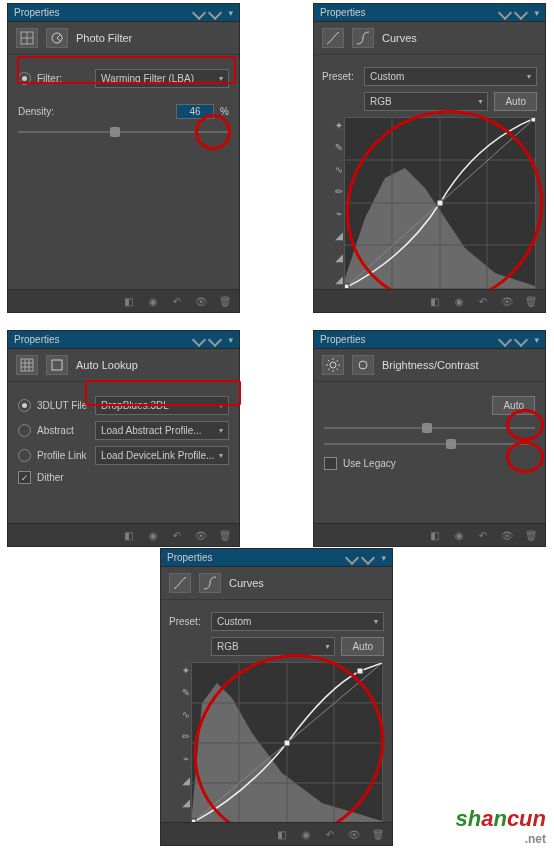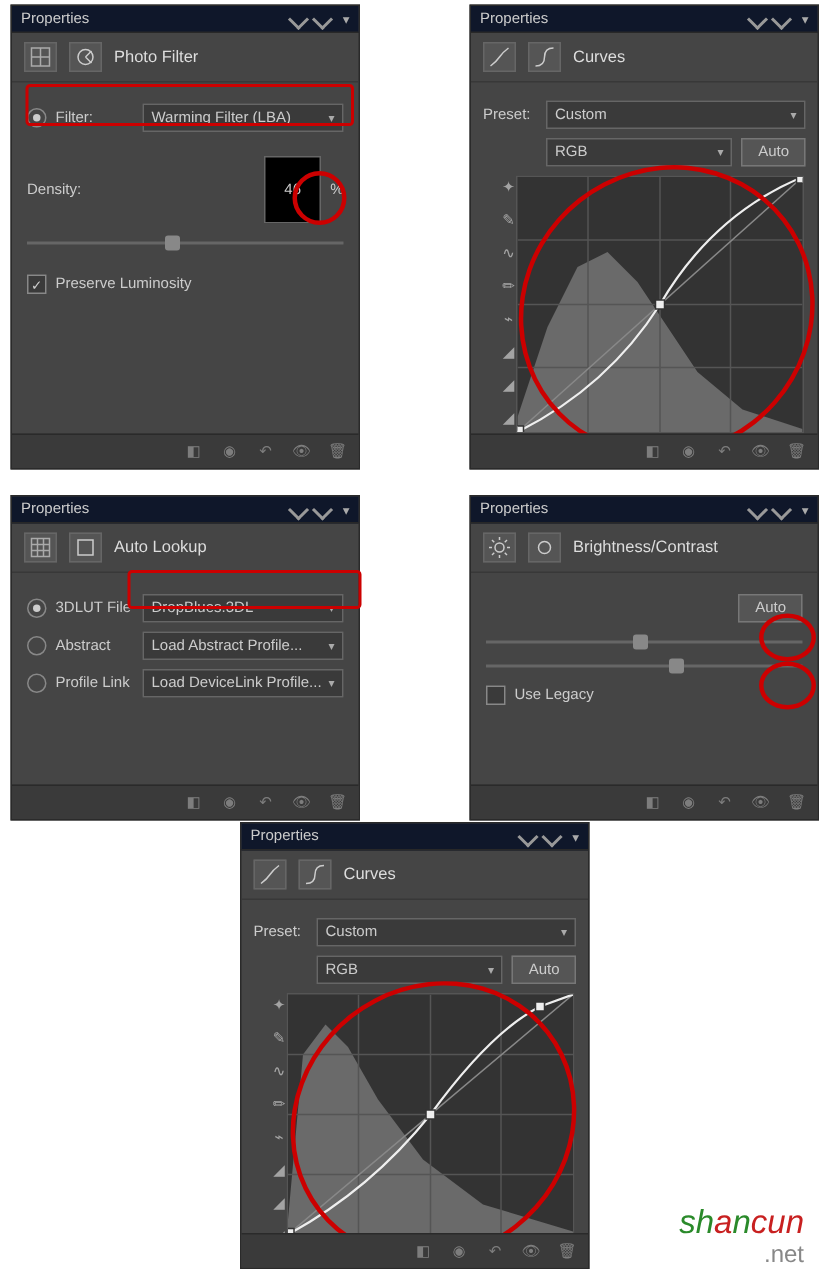--- a/index.html
+++ b/index.html
@@ -1,58 +1,58 @@
 <!DOCTYPE html>
 <html><head>
 <meta charset="utf-8">
 <style>
 body{margin:0;background:#fff;font-family:Arial,sans-serif;font-size:10px;color:#ccc;width:554px;height:852px;position:relative}
 .panel{background:#454545;position:absolute;border:1px solid #2a2a2a}
-.phead{background:#0f172a;display:flex;align-items:center;padding:3px 6px;color:#ccc;font-size:10px;border-bottom:1px solid #282828}
+.phead{background:#0c4a6e;display:flex;align-items:center;padding:3px 6px;color:#ccc;font-size:10px;border-bottom:1px solid #282828}
 .phead .sp{flex:1}
 .arw{width:8px;height:8px;margin-right:4px;border-right:2px solid #999;border-bottom:2px solid #999;transform:rotate(45deg)}
 .arw.dbl{margin-left:2px}
 .chev{margin-left:4px;font-size:9px;color:#aaa}
 .title{display:flex;align-items:center;padding:6px 8px;gap:8px;border-bottom:1px solid #383838}
 .ticon{width:20px;height:18px;background:#555;border:1px solid #666;display:flex;align-items:center;justify-content:center}
 .ticon svg{width:14px;height:14px}
 .tlabel{font-weight:normal;color:#ddd;font-size:11px}
 .body{padding:8px 10px}
 .row{display:flex;align-items:center;margin:6px 0;gap:6px}
 .radio{width:11px;height:11px;border-radius:50%;border:1px solid #888;display:flex;align-items:center;justify-content:center;flex-shrink:0}
 .radio.on::after{content:"";width:5px;height:5px;border-radius:50%;background:#ccc}
 .check{width:11px;height:11px;border:1px solid #888;display:flex;align-items:center;justify-content:center;flex-shrink:0;background:#3a3a3a}
 .check.on::after{content:"✓";font-size:9px;color:#ccc}
 .lbl{color:#ccc;font-size:10px;min-width:52px}
 .sel{flex:1;background:#3a3a3a;border:1px solid #666;padding:3px 5px;color:#ccc;display:flex;justify-content:space-between;align-items:center;font-size:10px}
 .sel .tri{font-size:8px;color:#aaa}
 .swatch{width:28px;height:20px;background:#f5a623;border:1px solid #333}
-.val{background:#000000;border:1px solid #666;padding:16px 6px;color:#ccc;min-width:24px;text-align:center;font-size:10px}
+.val{background:#0c4a6e;border:1px solid #666;padding:1px 6px;color:#ccc;min-width:24px;text-align:center;font-size:10px}
 .slider{height:14px;position:relative;margin:2px 0}
 .slider .track{position:absolute;top:6px;left:0;right:0;height:2px;background:#666}
 .slider .thumb{position:absolute;top:2px;width:10px;height:10px;background:#888;border-radius:2px;transform:translateX(-50%)}
 .btn{background:#555;border:1px solid #777;padding:3px 10px;color:#ccc;font-size:10px}
 .pfoot{position:absolute;bottom:0;left:0;right:0;background:#3a3a3a;display:flex;justify-content:flex-end;gap:8px;padding:4px 6px;border-top:1px solid #2a2a2a}
 .pfoot .ic{width:16px;height:14px;opacity:0.6;display:flex;align-items:center;justify-content:center;color:#aaa}
 .redbox{border:2px solid #c00;position:absolute;pointer-events:none;border-radius:3px}
 .redcirc{border:3px solid #c00;border-radius:50%;position:absolute;pointer-events:none}
 .redell{border:3px solid #c00;border-radius:50%;position:absolute;pointer-events:none}
 .curve-area{position:relative;background:#333;border:1px solid #555;margin-left:22px}
 .tools{position:absolute;left:8px;width:20px;display:flex;flex-direction:column;gap:6px}
 .tools .t{width:18px;height:16px;display:flex;align-items:center;justify-content:center;opacity:0.7}
 .hist{position:absolute;inset:0}
 .grid{position:absolute;inset:0}
 .grid line{stroke:#555;stroke-width:1}
 .diag{stroke:#888;stroke-width:1}
 .cline{stroke:#eee;stroke-width:1.5;fill:none}
 .pt{fill:#eee;stroke:#333}
-.watermark{position:absolute;right:18px;bottom:6px;font-size:22px;font-weight:normal;font-style:italic}
+.watermark{position:absolute;right:8px;bottom:6px;font-size:22px;font-weight:bold;font-style:italic}
 .watermark .g{color:#2a8a2a}
 .watermark .r{color:#c82020}
-.watermark .d{color:#888;font-size:16px;display:block;text-align:right;font-style:normal}
+.watermark .d{color:#888;font-size:12px;display:block;text-align:right;font-style:normal}
 </style>
 </head>
 <body>
 
 <div class="panel" style="left:7px;top:3px;width:231px;height:308px">
  <div class="phead">
       <span>Properties</span>
       <span class="sp"></span>
       <span class="arw"></span>
       <span class="arw dbl"></span>
@@ -84,24 +84,20 @@
       </div>
   <div class="row" style="margin-top:16px">
         <span class="lbl">Density:</span>
         <span style="flex:1"></span>
         <span class="val">46</span>
         <span>%</span>
       </div>
   <div class="slider">
         <div class="track"></div>
         <div class="thumb" style="left:46%"></div>
-      </div>
-  <div class="row" style="margin-top:14px">
-        <div class="check on"></div>
-        <span>Preserve Luminosity</span>
       </div>
  </div>
  <div class="pfoot">
       <div class="ic">◧</div>
       <div class="ic">◉</div>
       <div class="ic">↶</div>
       <div class="ic">👁</div>
       <div class="ic">🗑</div>
     </div>
  <div class="redbox" style="left:9px;top:52px;width:215px;height:24px"></div>
@@ -229,20 +225,24 @@
         </div>
       </div>
   <div class="row">
         <div class="radio"></div>
         <span class="lbl">Profile Link</span>
         <div class="sel">
           <span>Load DeviceLink Profile...</span>
           <span class="tri">▾</span>
         </div>
       </div>
+  <div class="row">
+        <div class="check on"></div>
+        <span>Dither</span>
+      </div>
  </div>
  <div class="pfoot">
       <div class="ic">◧</div>
       <div class="ic">◉</div>
       <div class="ic">↶</div>
       <div class="ic">👁</div>
       <div class="ic">🗑</div>
     </div>
  <div class="redbox" style="left:77px;top:49px;width:152px;height:22px"></div>
 </div>

